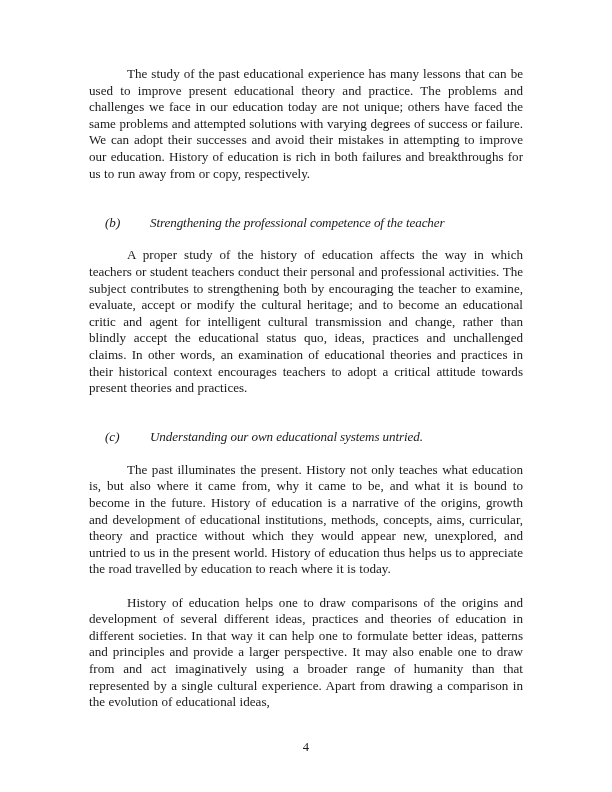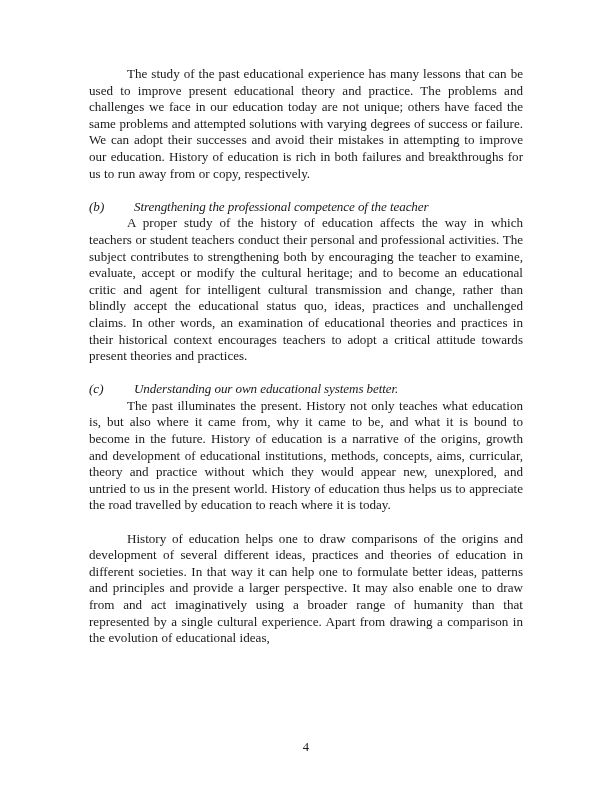--- a/index.html
+++ b/index.html
@@ -40,21 +40,21 @@
     word-spacing: 0.2px;
     hyphens: none;
   }
   .section {
     margin-top: 16.6px;
   }
   .section-heading {
     font-size: 13.1px;
     line-height: 16.6px;
     font-style: italic;
-    margin: 0;
+    margin: 16px;
     white-space: nowrap;
     display: block;
   }
   .section-heading .marker {
     display: inline-block;
     width: 45px;
     font-style: italic;
   }
   .section-heading .heading-text {
     font-style: italic;
@@ -90,21 +90,21 @@
       <div class="section-heading">
         <span class="marker">(b)</span><span class="heading-text">Strengthening  the professional  competence  of the teacher</span>
       </div>
       <p class="body-para">A proper study of the history of education affects the way in which teachers or student teachers conduct their personal and professional activities.  The subject contributes to strengthening both by encouraging the teacher to examine, evaluate, accept or modify the cultural heritage; and to become an educational critic and agent for intelligent cultural transmission and change, rather than blindly accept the educational status quo, ideas, practices and unchallenged claims.     In other words, an examination of educational theories and practices in their historical context encourages teachers to adopt a critical attitude towards present theories and practices.</p>
     </div>
 
     <div class="spacer-line"></div>
 
     <div class="section" style="margin-top:0;">
       <div class="section-heading">
-        <span class="marker">(c)</span><span class="heading-text">Understanding  our own  educational  systems better.</span>
+        <span class="marker">(c)</span><span class="heading-text">Understanding  our own  educational  systems untried.</span>
       </div>
       <p class="body-para">The past illuminates the present.     History not only teaches what education is, but also where it came from, why it came to be, and what it is bound to become in the future.     History of education is a narrative of the origins, growth and development  of educational institutions, methods, concepts, aims, curricular, theory and practice without which they would appear new, unexplored,  and untried to us in the present world.     History of education thus helps us to appreciate the road travelled by education to reach where it is today.</p>
     </div>
 
     <div class="spacer-line"></div>
 
     <div class="section" style="margin-top:0;">
       <p class="body-para">History of education helps one to draw comparisons of the origins and development of several different ideas, practices and theories of education in different societies.     In that way it can help one to formulate better ideas, patterns and principles and provide a larger perspective.     It may also enable one to draw from and act imaginatively using a broader range of humanity than that represented by a single cultural experience. Apart from drawing a comparison in the evolution of educational ideas,</p>
     </div>
 

